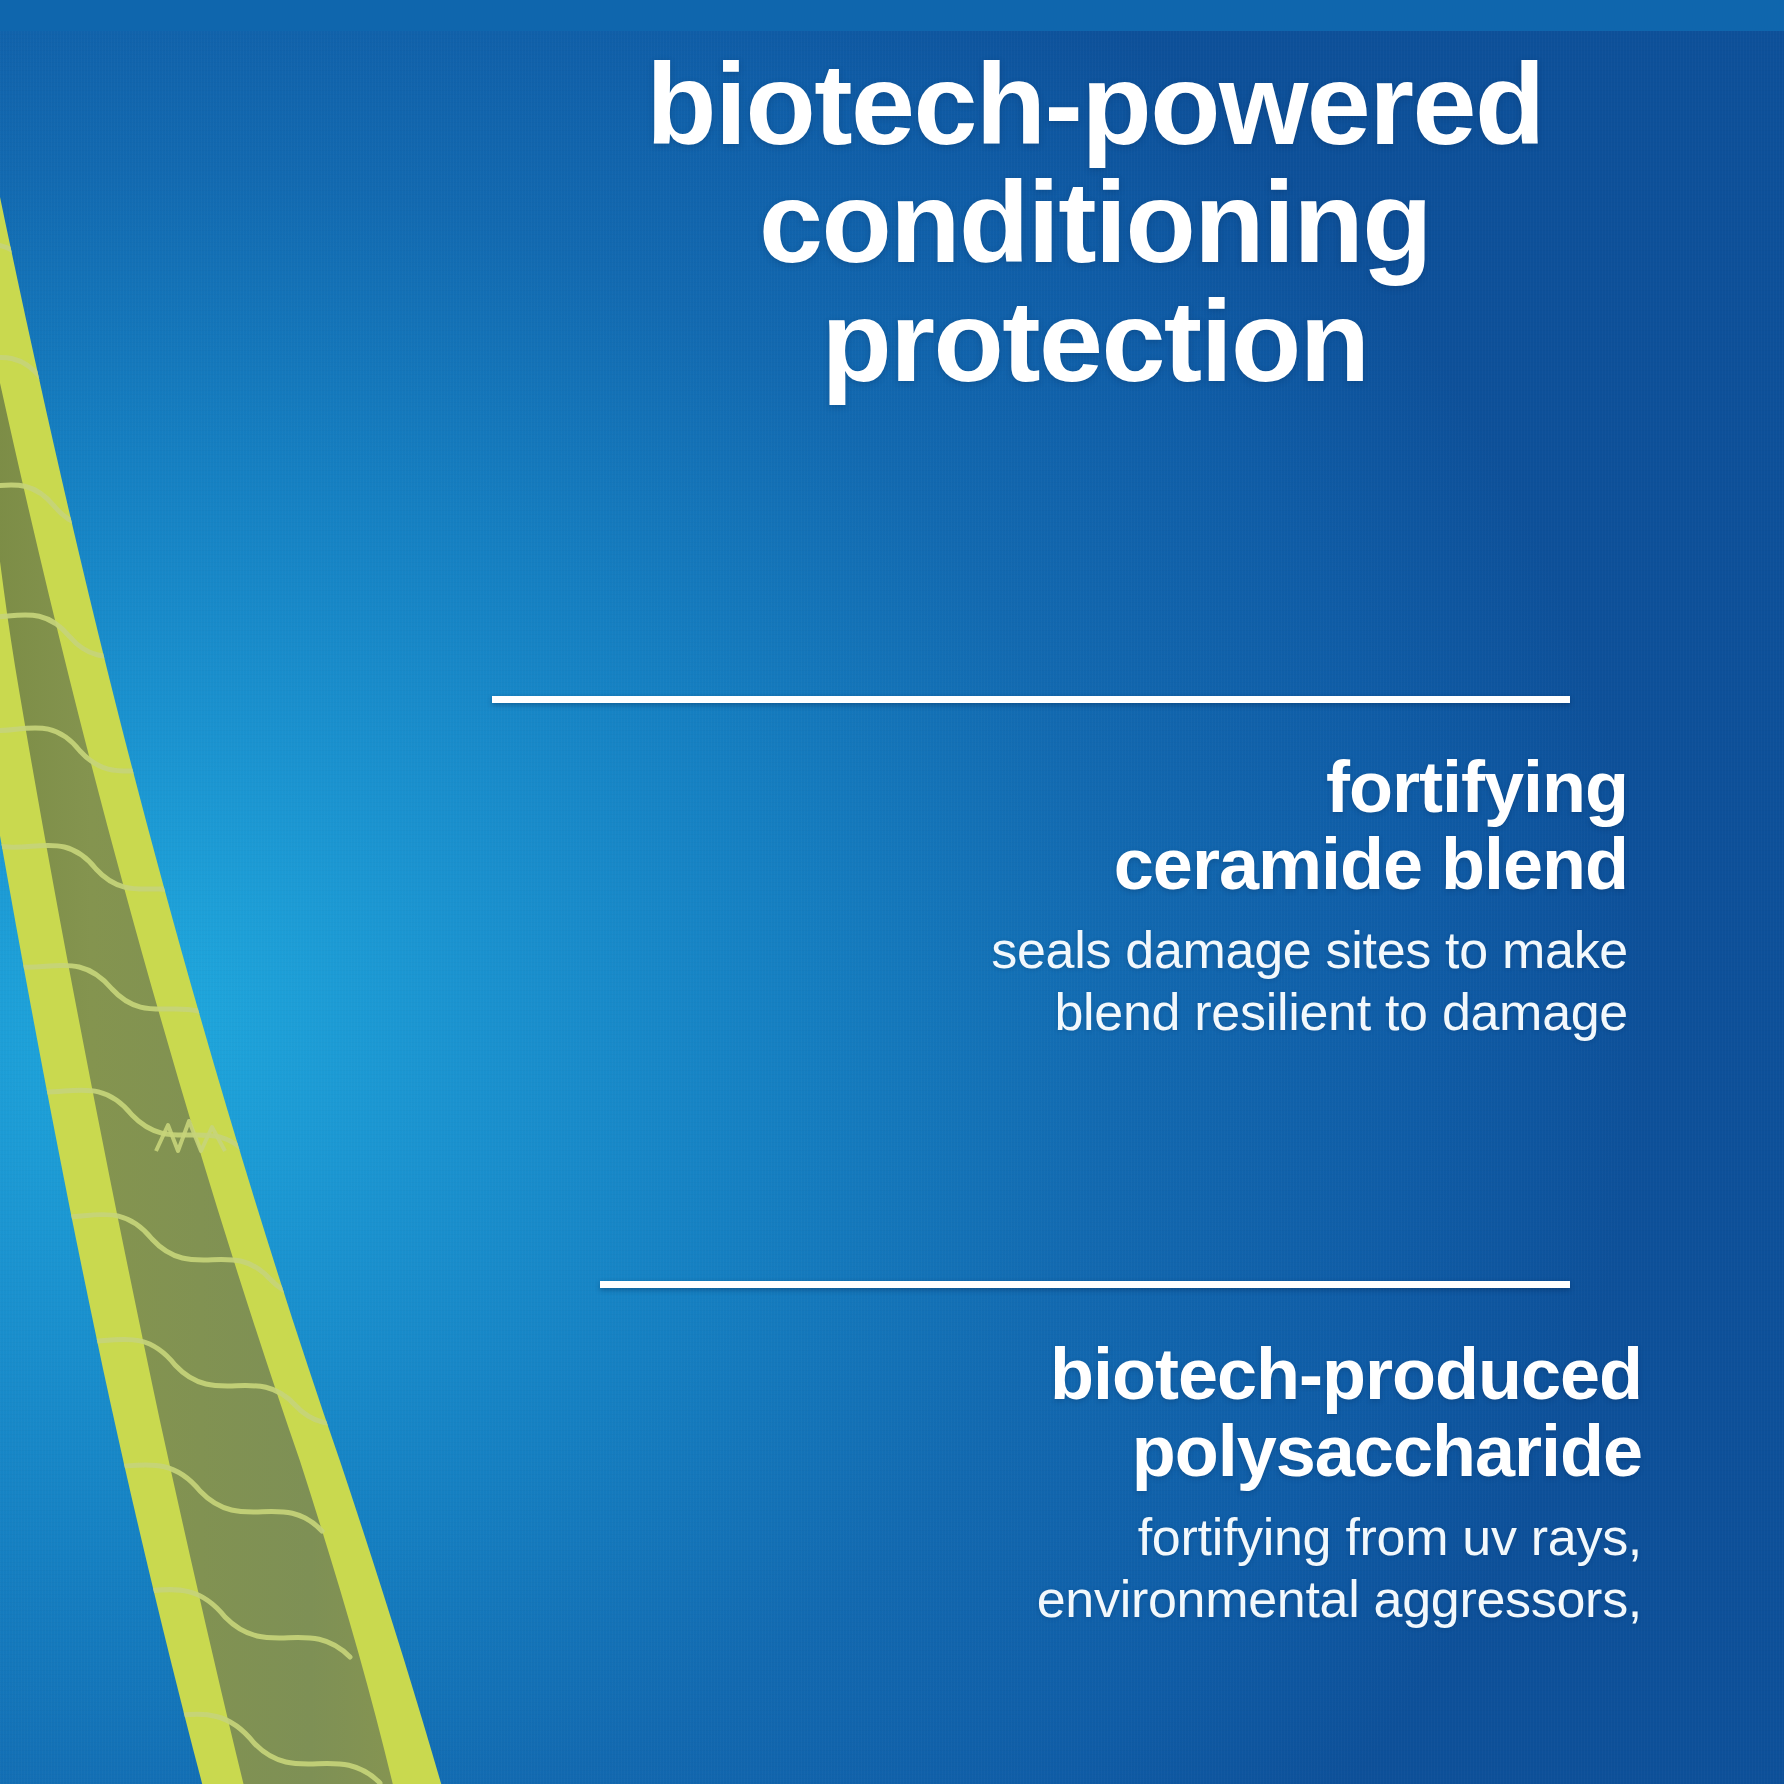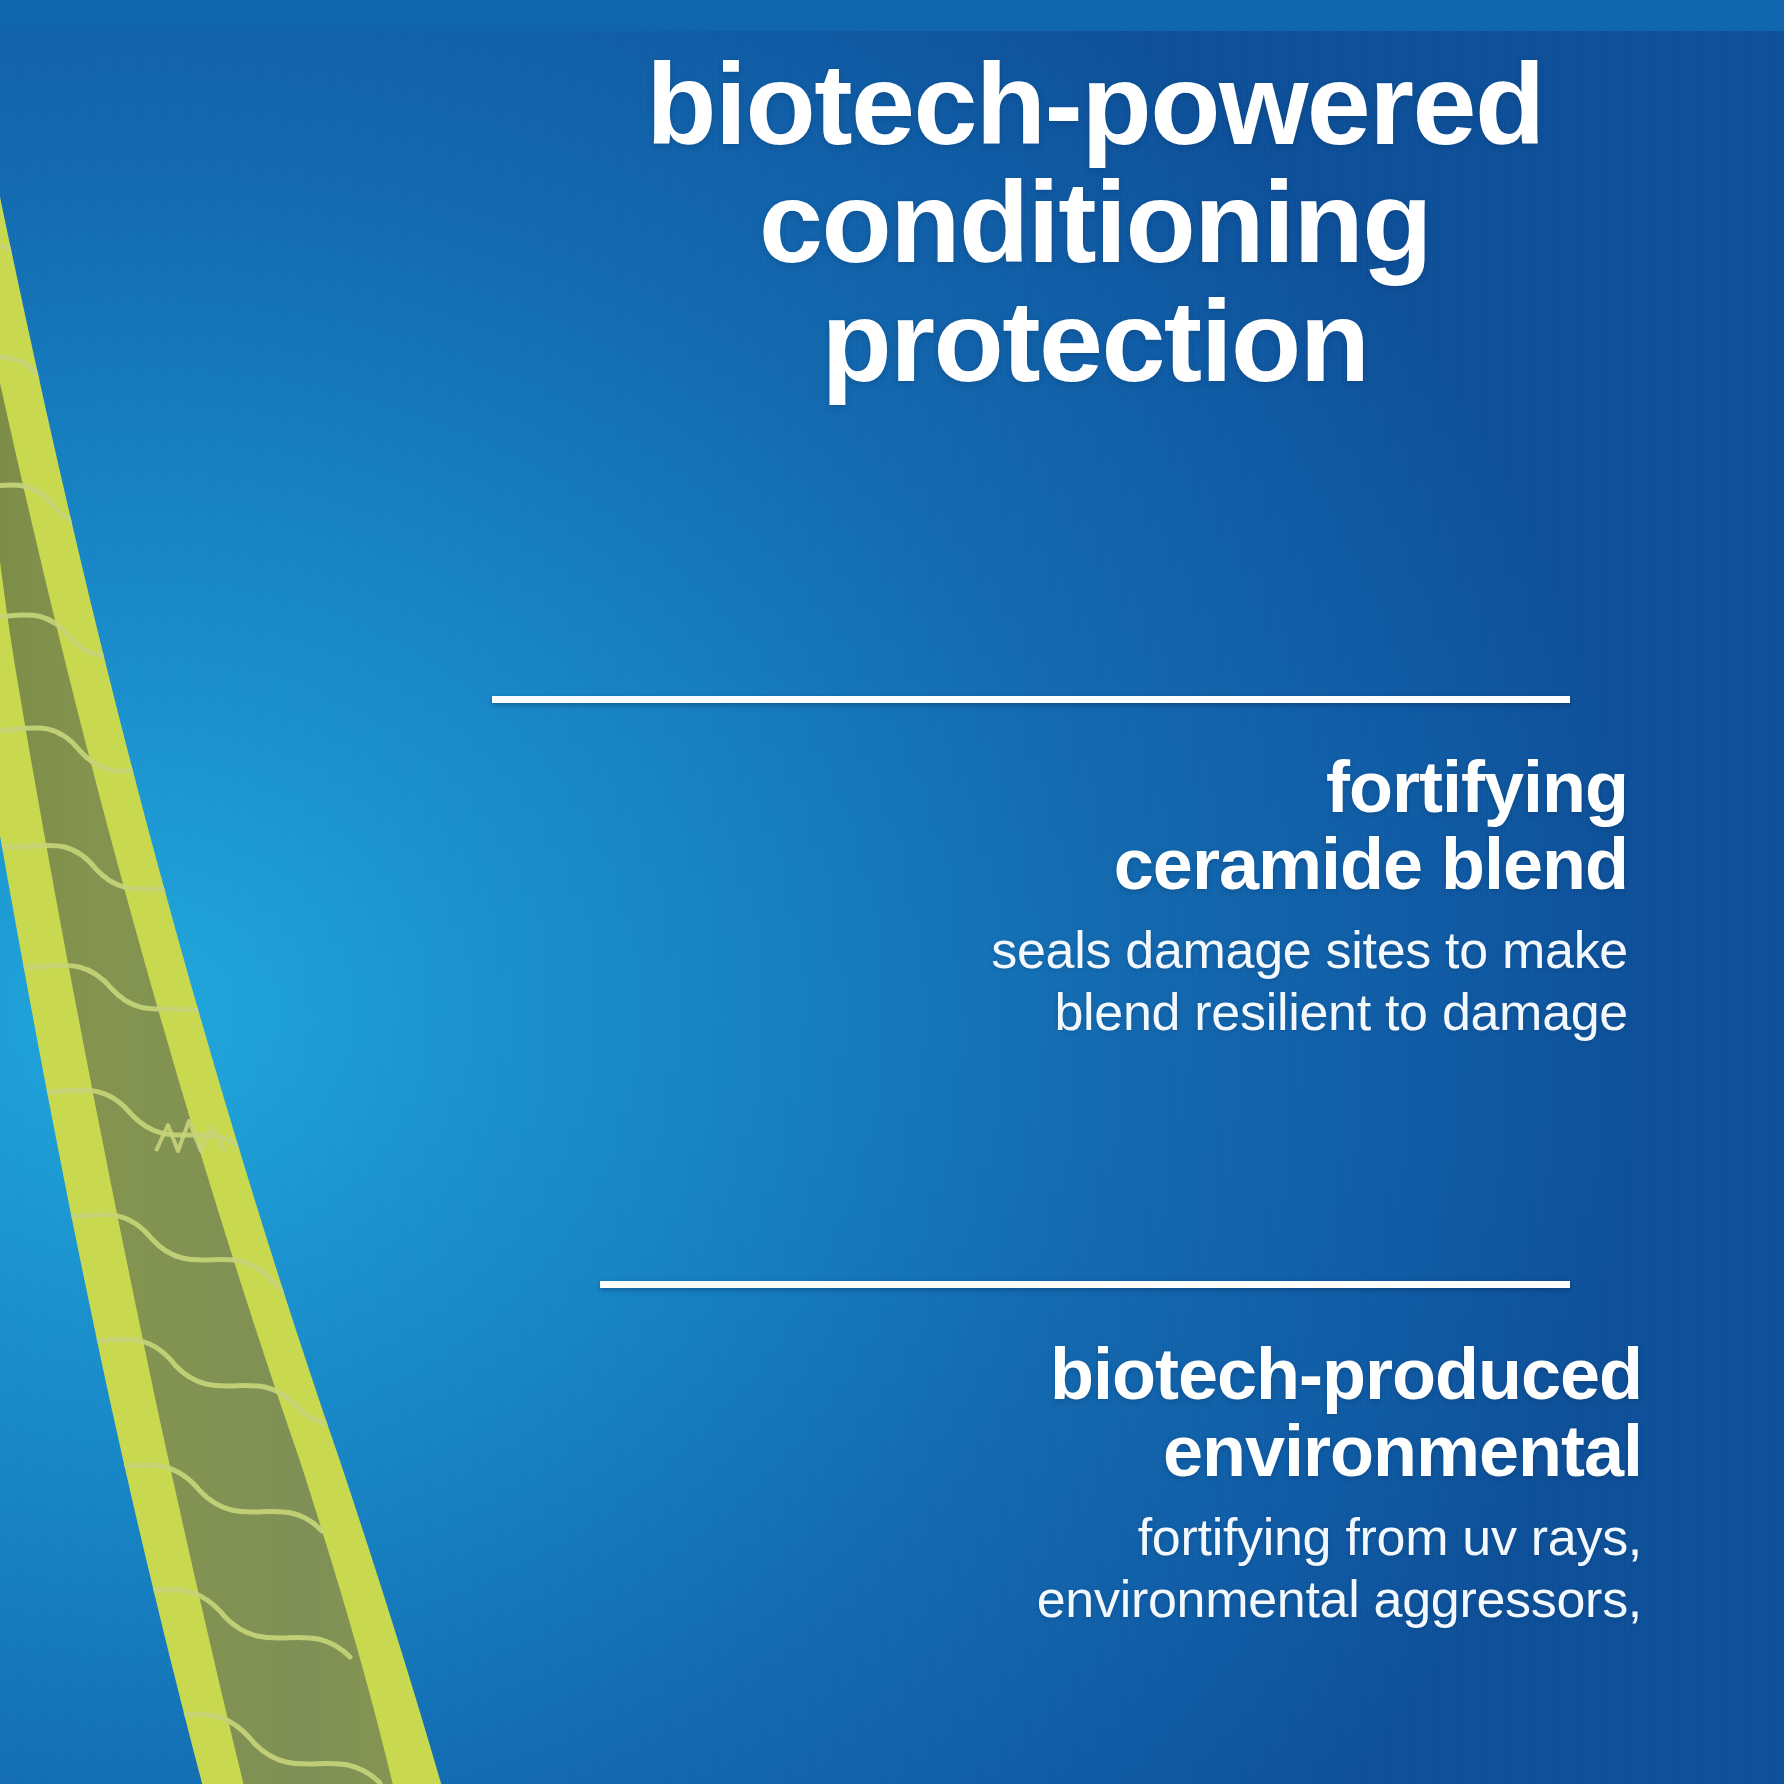--- a/index.html
+++ b/index.html
@@ -182,21 +182,21 @@
       <span class="ln">seals damage sites to make</span>
       <span class="ln">blend resilient to damage</span>
     </p>
   </div>
 
   <div class="divider" id="divider-2"></div>
 
   <div class="feature" id="feature-polysaccharide">
     <h2 class="feature-title">
       <span class="ln">biotech-produced</span>
-      <span class="ln">environmental</span>
+      <span class="ln">polysaccharide</span>
     </h2>
     <p class="feature-body">
       <span class="ln">fortifying from uv rays,</span>
       <span class="ln">environmental aggressors,</span>
     </p>
   </div>
 
 </div>
 
 </body></html>

